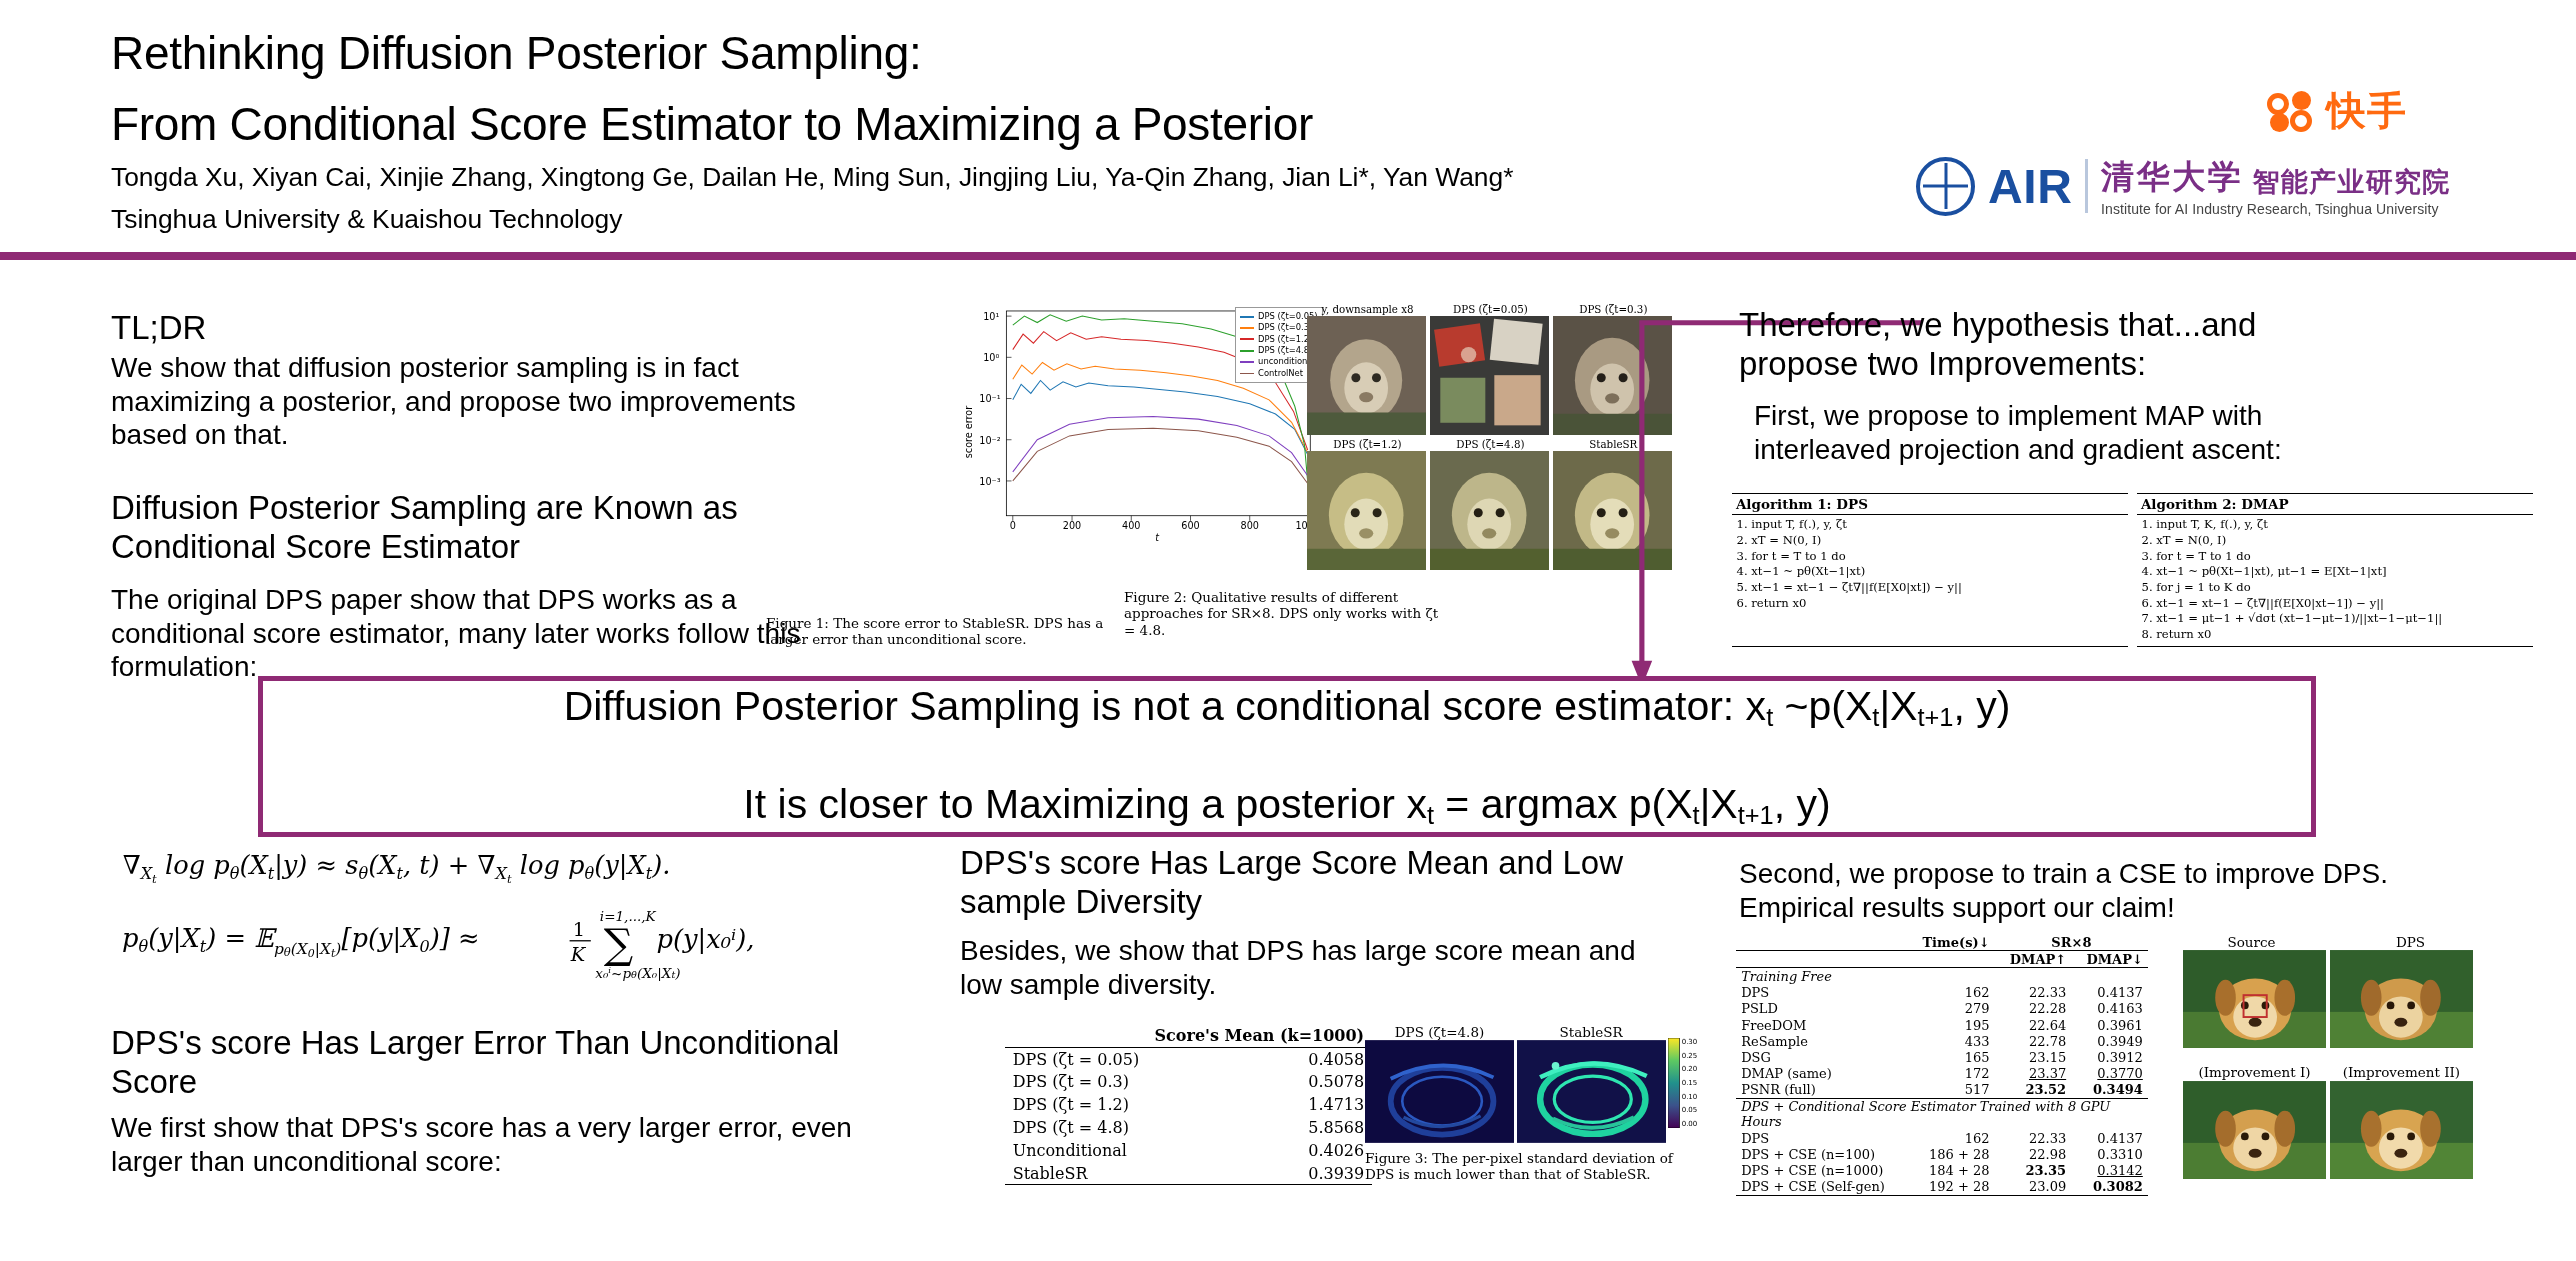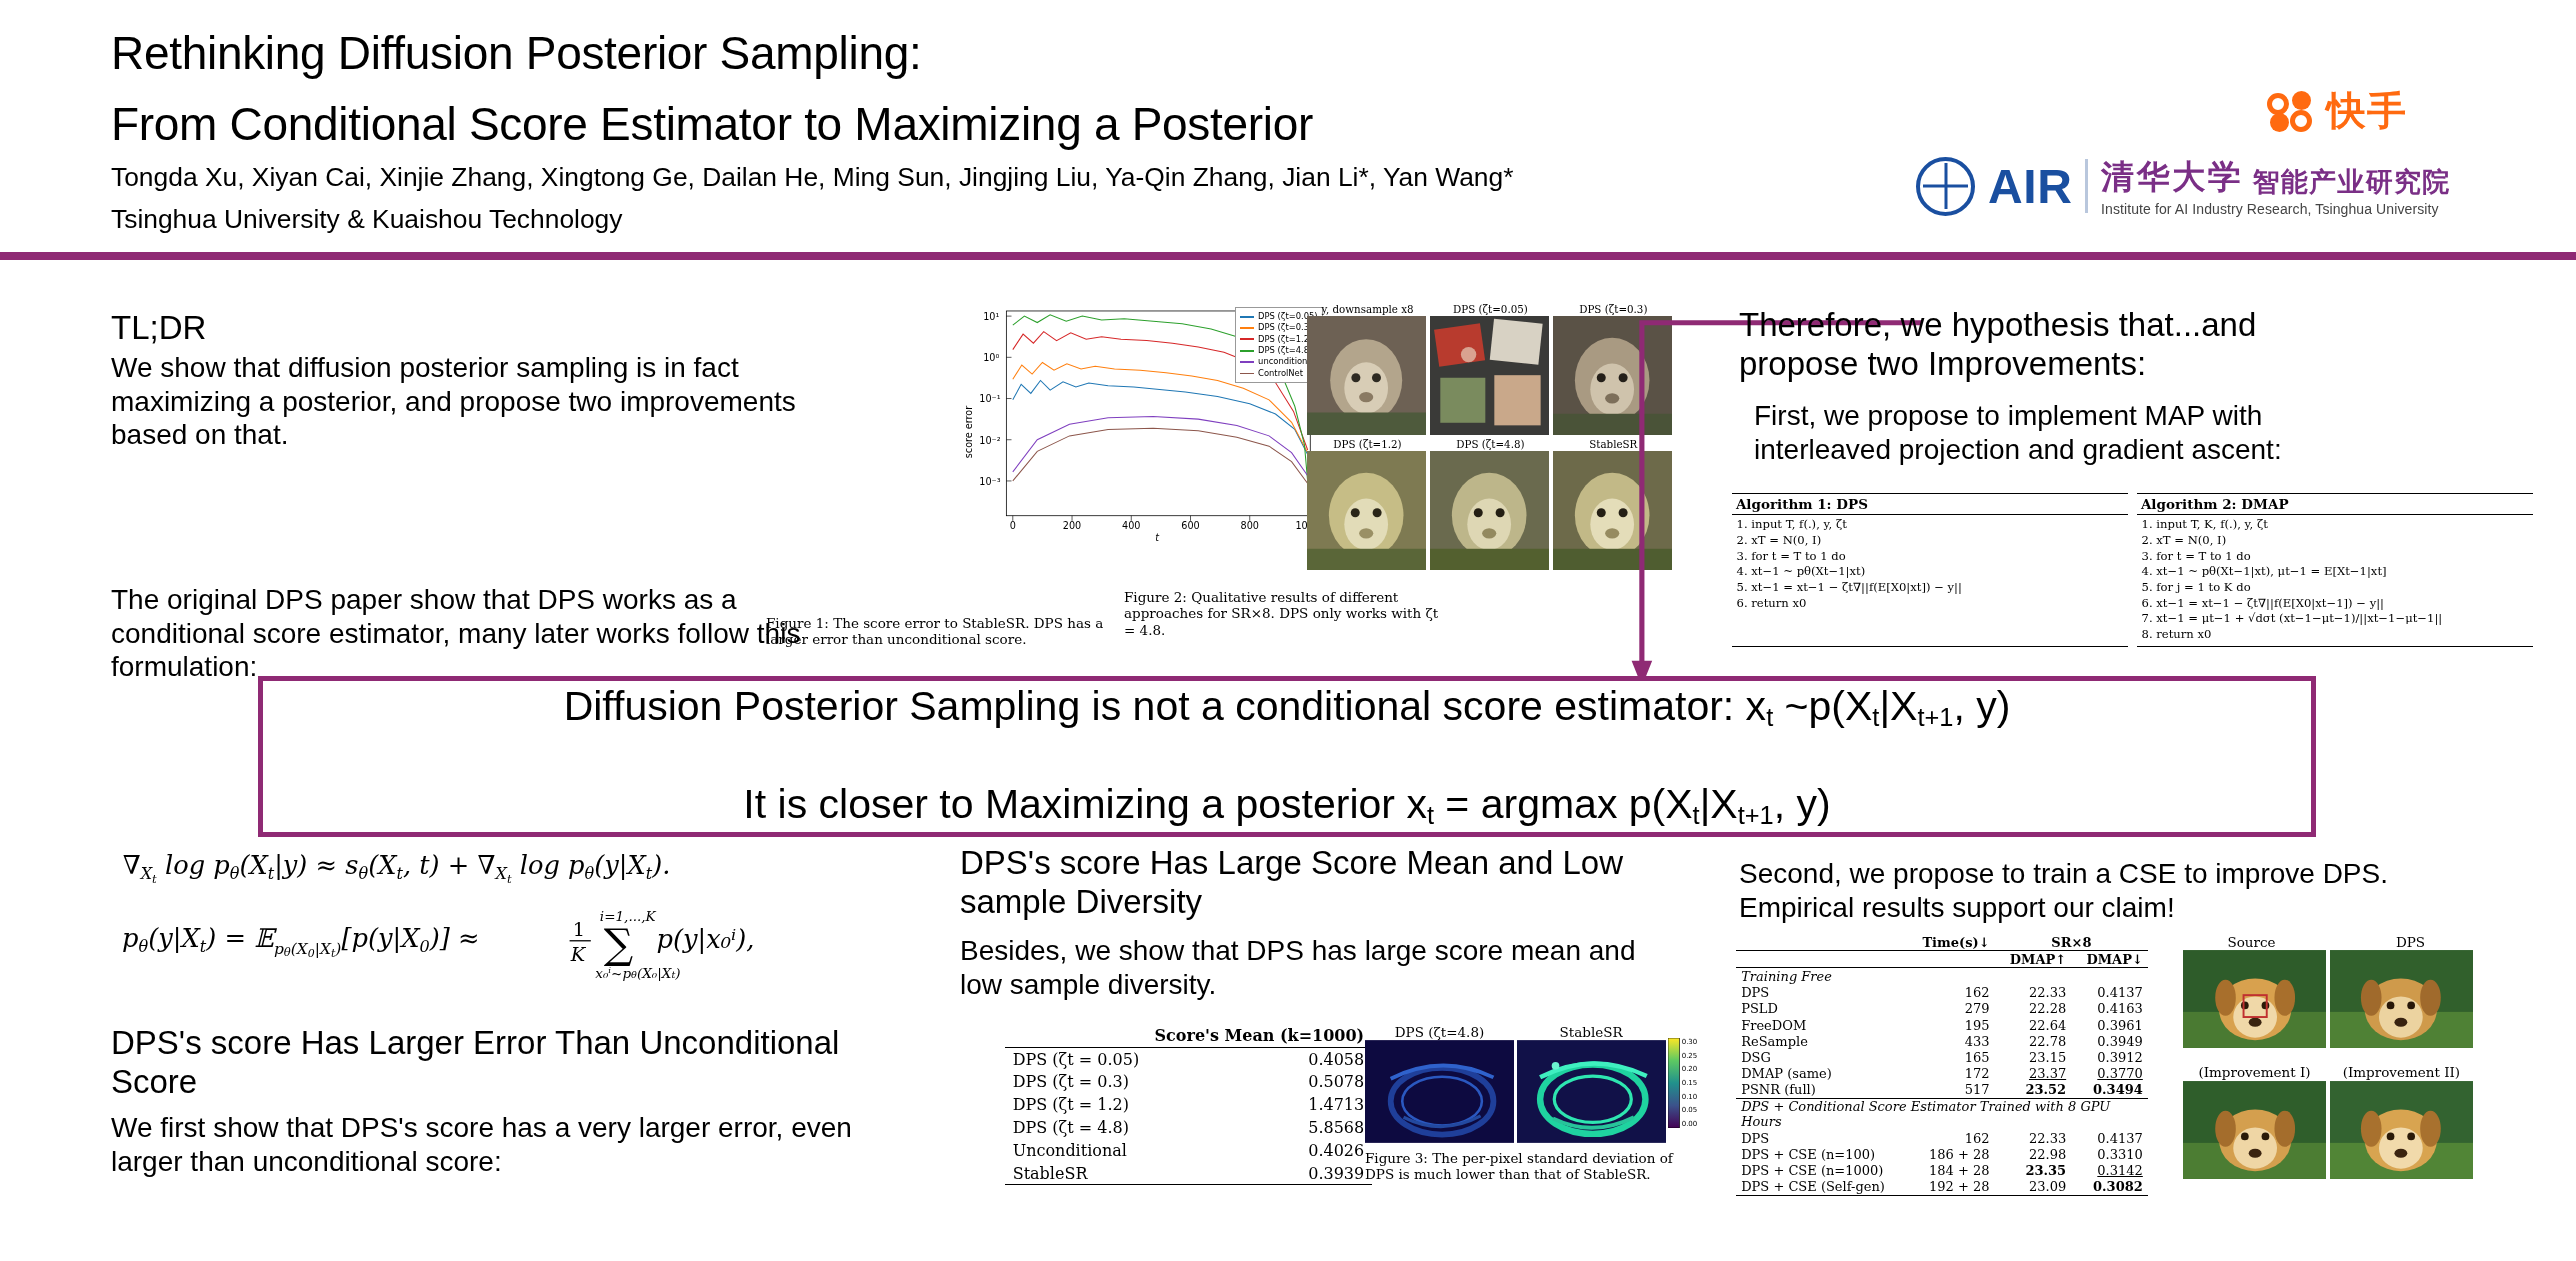--- a/index.html
+++ b/index.html
@@ -158,20 +158,21 @@
         <span class="thu-en">Institute for AI Industry Research, Tsinghua University</span>
       </span>
     </div>
 
     <div class="hr-bar"></div>
   </div>
 
   <div class="abs h2" style="left:111px;top:309px;width:818px;">TL;DR</div>
   <div class="abs body" style="left:111px;top:351px;width:760px;">We show that diffusion posterior sampling is in fact maximizing a posterior, and propose two improvements based on that.</div>
 
+  <div class="abs h2" style="left:111px;top:489px;width:792px;">Diffusion Posterior Sampling are Known as Conditional Score Estimator</div>
   <div class="abs body" style="left:111px;top:583px;width:708px;">The original DPS paper show that DPS works as a conditional score estimator, many later works follow this formulation:</div>
 
   <div class="abs" style="left:122px;top:844px;">
     <svg width="760" height="45" viewBox="0 0 1180 70" xmlns="http://www.w3.org/2000/svg">
       <text x="0" y="46" font-family="DejaVu Serif, serif" font-size="40" font-style="italic">
         ∇<tspan font-size="25" dy="8">X</tspan><tspan font-size="18" dy="6">t</tspan><tspan dy="-14" font-size="40"> log p</tspan><tspan font-size="25" dy="8">θ</tspan><tspan dy="-8" font-size="40">(X</tspan><tspan font-size="25" dy="8">t</tspan><tspan dy="-8" font-size="40">|y) ≈ s</tspan><tspan font-size="25" dy="8">θ</tspan><tspan dy="-8" font-size="40">(X</tspan><tspan font-size="25" dy="8">t</tspan><tspan dy="-8" font-size="40">, t) + ∇</tspan><tspan font-size="25" dy="8">X</tspan><tspan font-size="18" dy="6">t</tspan><tspan dy="-14" font-size="40"> log p</tspan><tspan font-size="25" dy="8">θ</tspan><tspan dy="-8" font-size="40">(y|X</tspan><tspan font-size="25" dy="8">t</tspan><tspan dy="-8" font-size="40">).</tspan>
       </text>
     </svg>
   </div>
 

